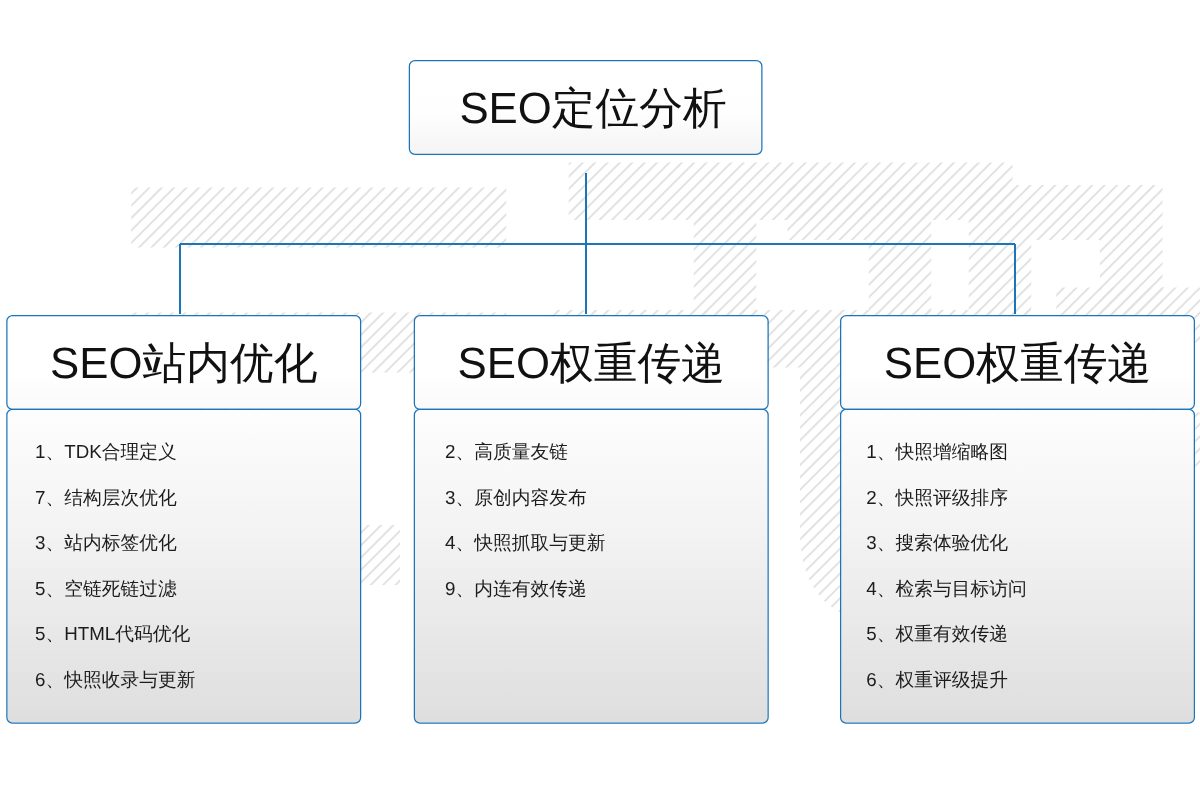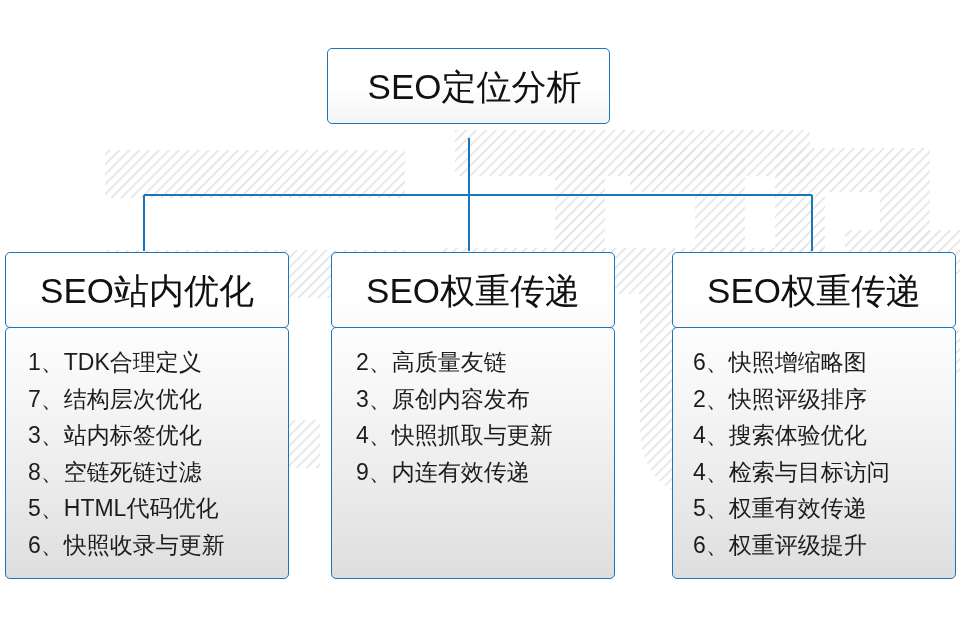--- a/index.html
+++ b/index.html
@@ -110,21 +110,21 @@
     display: flex;
     flex-direction: column;
     justify-content: flex-start;
   }
   .col-body ol {
     list-style: none;
     margin: 0;
     padding: 0;
   }
   .col-body li {
-    font-size: 23px;
+    font-size: 15px;
     color: #1c1c1c;
     line-height: 36.5px;
     padding-left: 22px;
     white-space: nowrap;
   }
   .col-3 .col-body li { padding-left: 20px; }
   .col-2 .col-body li { padding-left: 24px; }
 </style>
 </head>
 <body>
@@ -174,21 +174,21 @@
 
   <div class="column col-1">
     <div class="col-head">
       <span class="label">SEO站内优化</span>
     </div>
     <div class="col-body">
       <ol>
         <li>1、TDK合理定义</li>
         <li>7、结构层次优化</li>
         <li>3、站内标签优化</li>
-        <li>8、空链死链过滤</li>
+        <li>5、空链死链过滤</li>
         <li>5、HTML代码优化</li>
         <li>6、快照收录与更新</li>
       </ol>
     </div>
   </div>
 
   <div class="column col-2">
     <div class="col-head">
       <span class="label">SEO权重传递</span>
     </div>
@@ -201,23 +201,23 @@
       </ol>
     </div>
   </div>
 
   <div class="column col-3">
     <div class="col-head">
       <span class="label">SEO权重传递</span>
     </div>
     <div class="col-body">
       <ol>
-        <li>6、快照增缩略图</li>
+        <li>1、快照增缩略图</li>
         <li>2、快照评级排序</li>
-        <li>4、搜索体验优化</li>
+        <li>3、搜索体验优化</li>
         <li>4、检索与目标访问</li>
         <li>5、权重有效传递</li>
         <li>6、权重评级提升</li>
       </ol>
     </div>
   </div>
 
 </div>
 
 </body></html>

